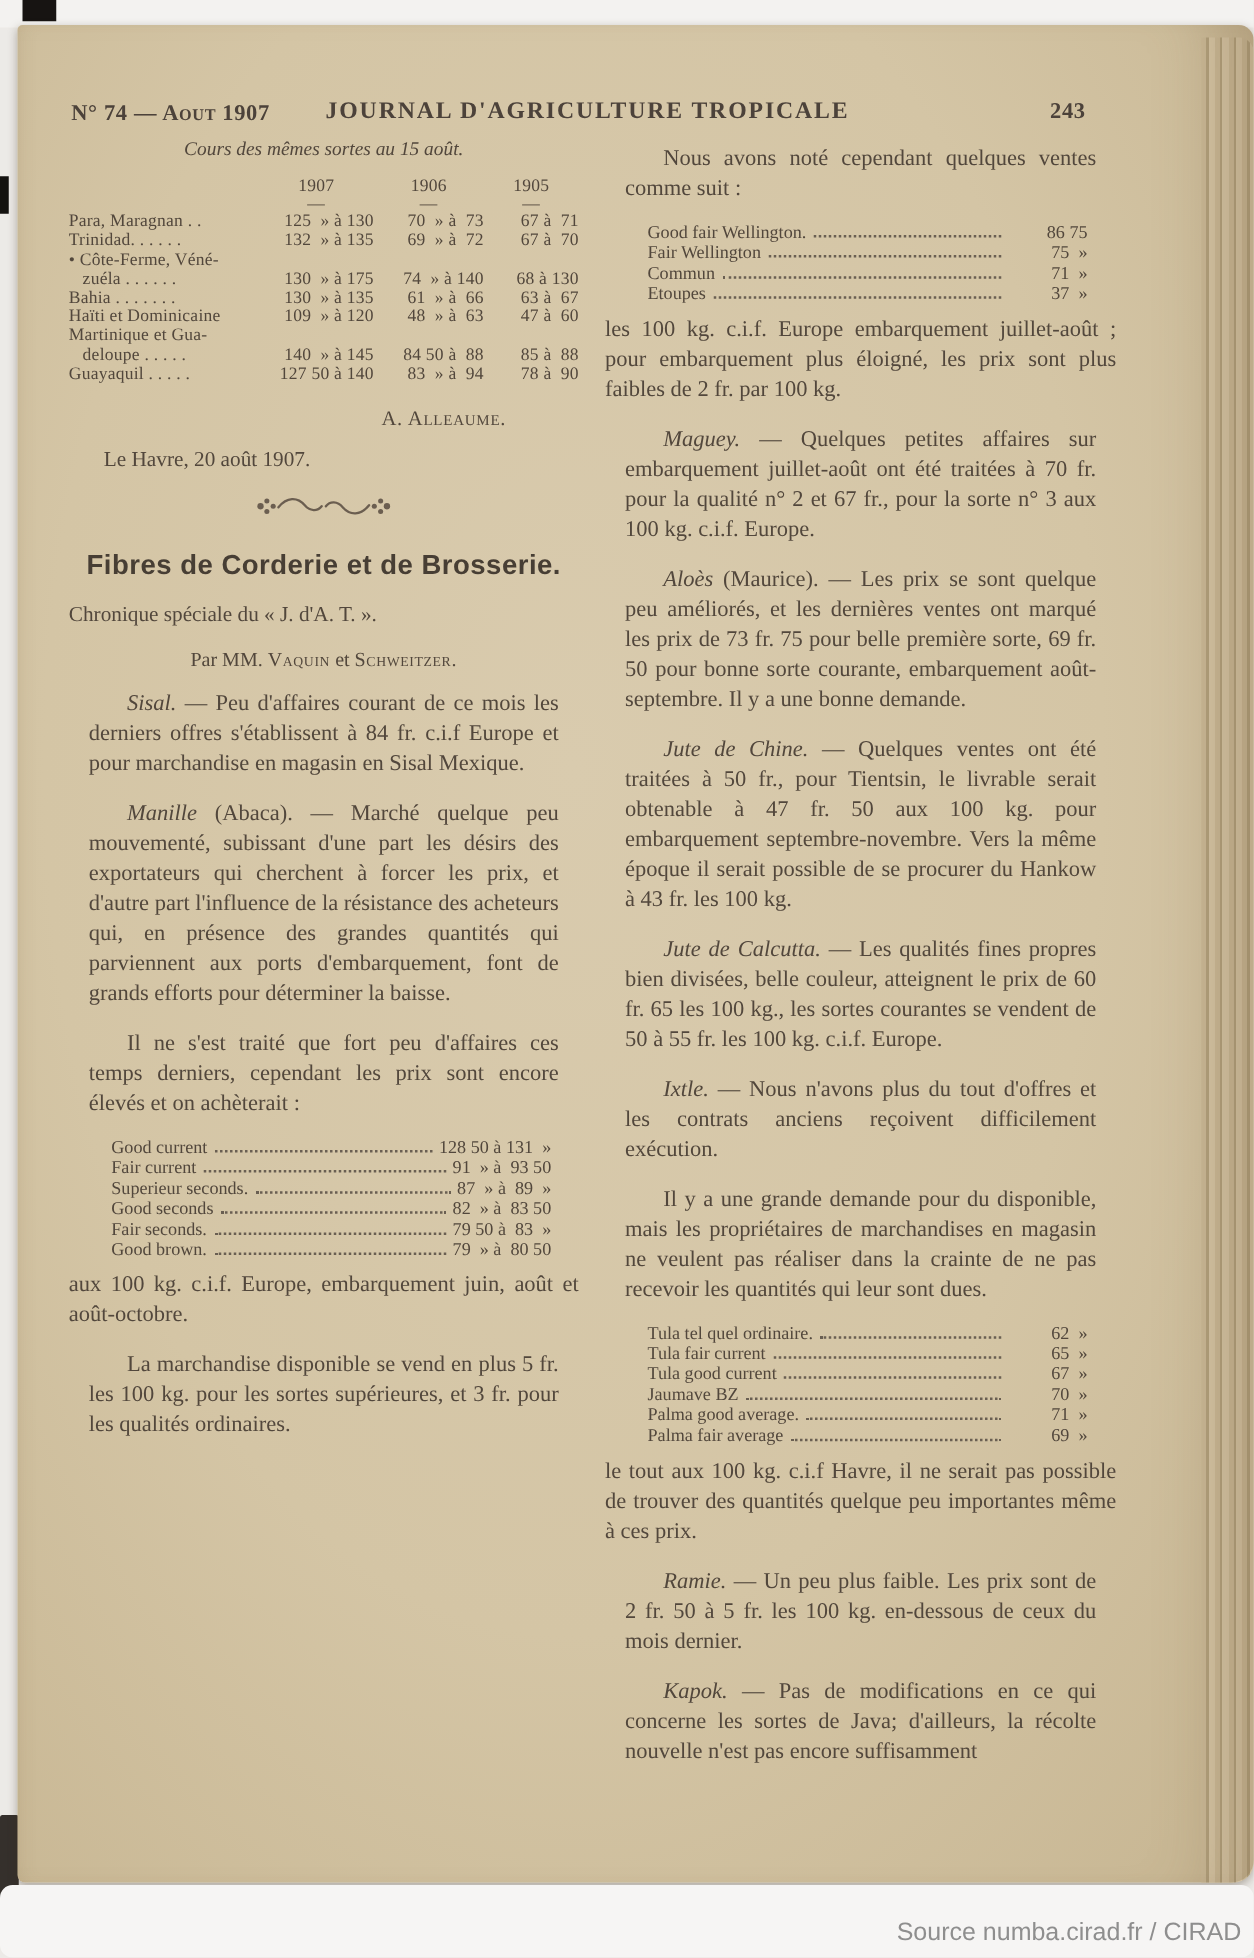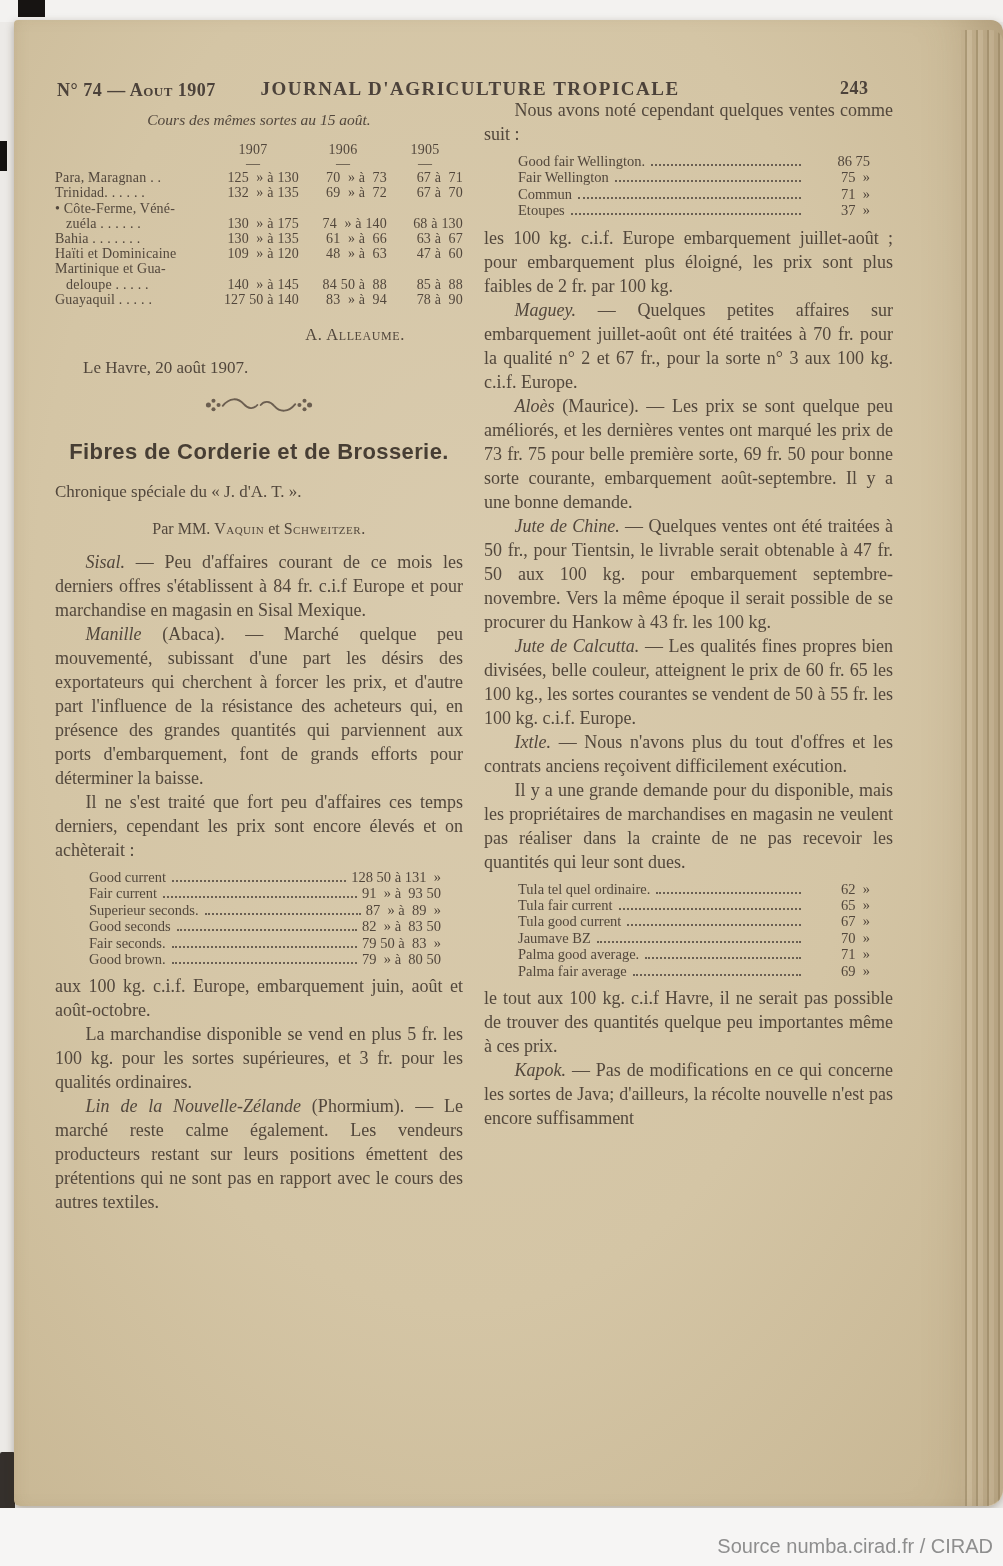--- a/index.html
+++ b/index.html
@@ -11,21 +11,21 @@
   .spine-bottom{position:absolute;left:0;top:1452px;width:15px;height:72px;background:#35302c;border-radius:2px;}
 
   .page{position:absolute;left:14px;top:20px;width:989px;height:1486px;
         background:radial-gradient(ellipse at 45% 40%, #d9cbae 0%, #d4c5a5 55%, #c9b895 92%);
         border-radius:4px 12px 18px 6px;box-shadow:0 3px 8px rgba(60,45,25,.35);}
   .page::after{content:"";position:absolute;inset:0;border-radius:inherit;pointer-events:none;
         box-shadow:inset -70px 0 50px -40px rgba(120,95,60,.28), inset 8px 0 18px -12px rgba(120,95,60,.25);}
   .page-edges{position:absolute;right:0;top:10px;bottom:0;width:42px;border-radius:0 12px 16px 0;
         background:repeating-linear-gradient(to right,#cab997 0 4px,#b1a07d 4px 6px,#d6c6a6 6px 11px);}
 
-  .footer-strip{position:absolute;left:0;bottom:0;width:1003px;height:58px;background:#f6f5f4;}
+  .footer-strip{position:absolute;left:0;bottom:0;width:1003px;height:58px;background:#f6f5f4;border-radius:10px;}
   .footer-credit{position:absolute;right:10px;bottom:8px;color:#8e8e8e;
         font-family:"Liberation Sans","DejaVu Sans",sans-serif;font-size:20px;}
   .hdr{position:absolute;font-size:17px;letter-spacing:.5px;color:#4c423a;}
   #issue{left:43px;top:60px;font-variant:small-caps;font-weight:bold;font-size:18px;}
   #journal{left:246px;top:58px;width:420px;text-align:center;font-weight:bold;font-size:19px;letter-spacing:1.5px;}
   #pagenum{left:826px;top:58px;font-weight:bold;font-size:18px;}
 
   .col{position:absolute;color:#52473c;font-size:18px;line-height:24px;text-align:justify;}
   #col-left{left:41px;top:88px;width:408px;}
   #col-right{left:470px;top:78px;width:409px;}
@@ -40,21 +40,21 @@
 
   .signature{text-align:right;padding-right:58px;font-variant:small-caps;font-size:16.5px;margin-top:16px;letter-spacing:.6px;}
   .dateline{padding-left:28px;margin-top:9px;font-size:17px;text-align:left;}
   .ornament{text-align:center;margin:14px 0 6px 0;}
   .art-title{font-family:"Liberation Sans","DejaVu Sans",sans-serif;font-weight:bold;font-size:22px;
              text-align:center;color:#473e34;margin-top:18px;letter-spacing:.4px;}
   .art-sub{text-align:left;font-size:17px;margin-top:16px;}
   .art-by{text-align:center;font-size:16px;margin-top:13px;}
   .sc{font-variant:small-caps;letter-spacing:.5px;}
 
-  p.para{margin:0;text-indent:1.7em;font-family:Liberation Serif, serif;}
+  p.para{margin:16px;text-indent:1.7em;font-family:Liberation Serif, serif;}
   p.noindent{margin:0;text-indent:0;}
   .lead{font-style:italic;}
 
   .plist{margin:7px 0 7px 34px;width:352px;font-size:14.5px;line-height:16.4px;}
   .prow{display:flex;align-items:baseline;}
   .plabel{white-space:pre;}
   .pleader{flex:1;border-bottom:2px dotted #6a5f52;margin:0 5px 3px 6px;}
   .pval{white-space:pre;text-align:right;min-width:64px;}
   sup{font-size:11px;}
 </style>
@@ -190,21 +190,20 @@
         </div>
       <div class="prow">
           <span class="plabel">Good brown.</span>
           <span class="pleader"></span>
           <span class="pval">79  » à  80 50</span>
         </div>
     </div>
 
     <p class="noindent">aux 100 kg. c.i.f. Europe, embarquement juin, août et août-octobre.</p>
     <p class="para">La marchandise disponible se vend en plus 5 fr. les 100 kg. pour les sortes supérieures, et 3 fr. pour les qualités ordinaires.</p>
-    <p class="para"><i class="lead">Lin de la Nouvelle-Zélande</i><span> (Phormium). — Le marché reste calme également. Les vendeurs producteurs restant sur leurs positions émettent des prétentions qui ne sont pas en rapport avec le cours des autres textiles.</span></p>
   </div>
 
   <div id="col-right" class="col">
     <p class="para">Nous avons noté cependant quelques ventes comme suit :</p>
 
     <div class="plist">
       <div class="prow">
           <span class="plabel">Good fair Wellington.</span>
           <span class="pleader"></span>
           <span class="pval">86 75</span>
@@ -261,19 +260,20 @@
           <span class="pval">71  »</span>
         </div>
       <div class="prow">
           <span class="plabel">Palma fair average</span>
           <span class="pleader"></span>
           <span class="pval">69  »</span>
         </div>
     </div>
 
     <p class="noindent">le tout aux 100  kg. c.i.f Havre, il ne serait pas possible de trouver des quantités quelque peu importantes même à ces prix.</p>
+    <p class="para"><i class="lead">Ramie.</i><span> — Un peu plus faible. Les prix sont de 2 fr. 50 à 5 fr. les 100 kg. en-dessous de ceux du mois dernier.</span></p>
     <p class="para"><i class="lead">Kapok.</i><span> — Pas de modifications en ce qui concerne les sortes de Java; d'ailleurs, la récolte nouvelle n'est pas encore suffisamment</span></p>
   </div>
 </div>
 
 <div class="footer-strip">
   <div class="footer-credit">Source numba.cirad.fr / CIRAD</div>
 </div>
 
 </body></html>

